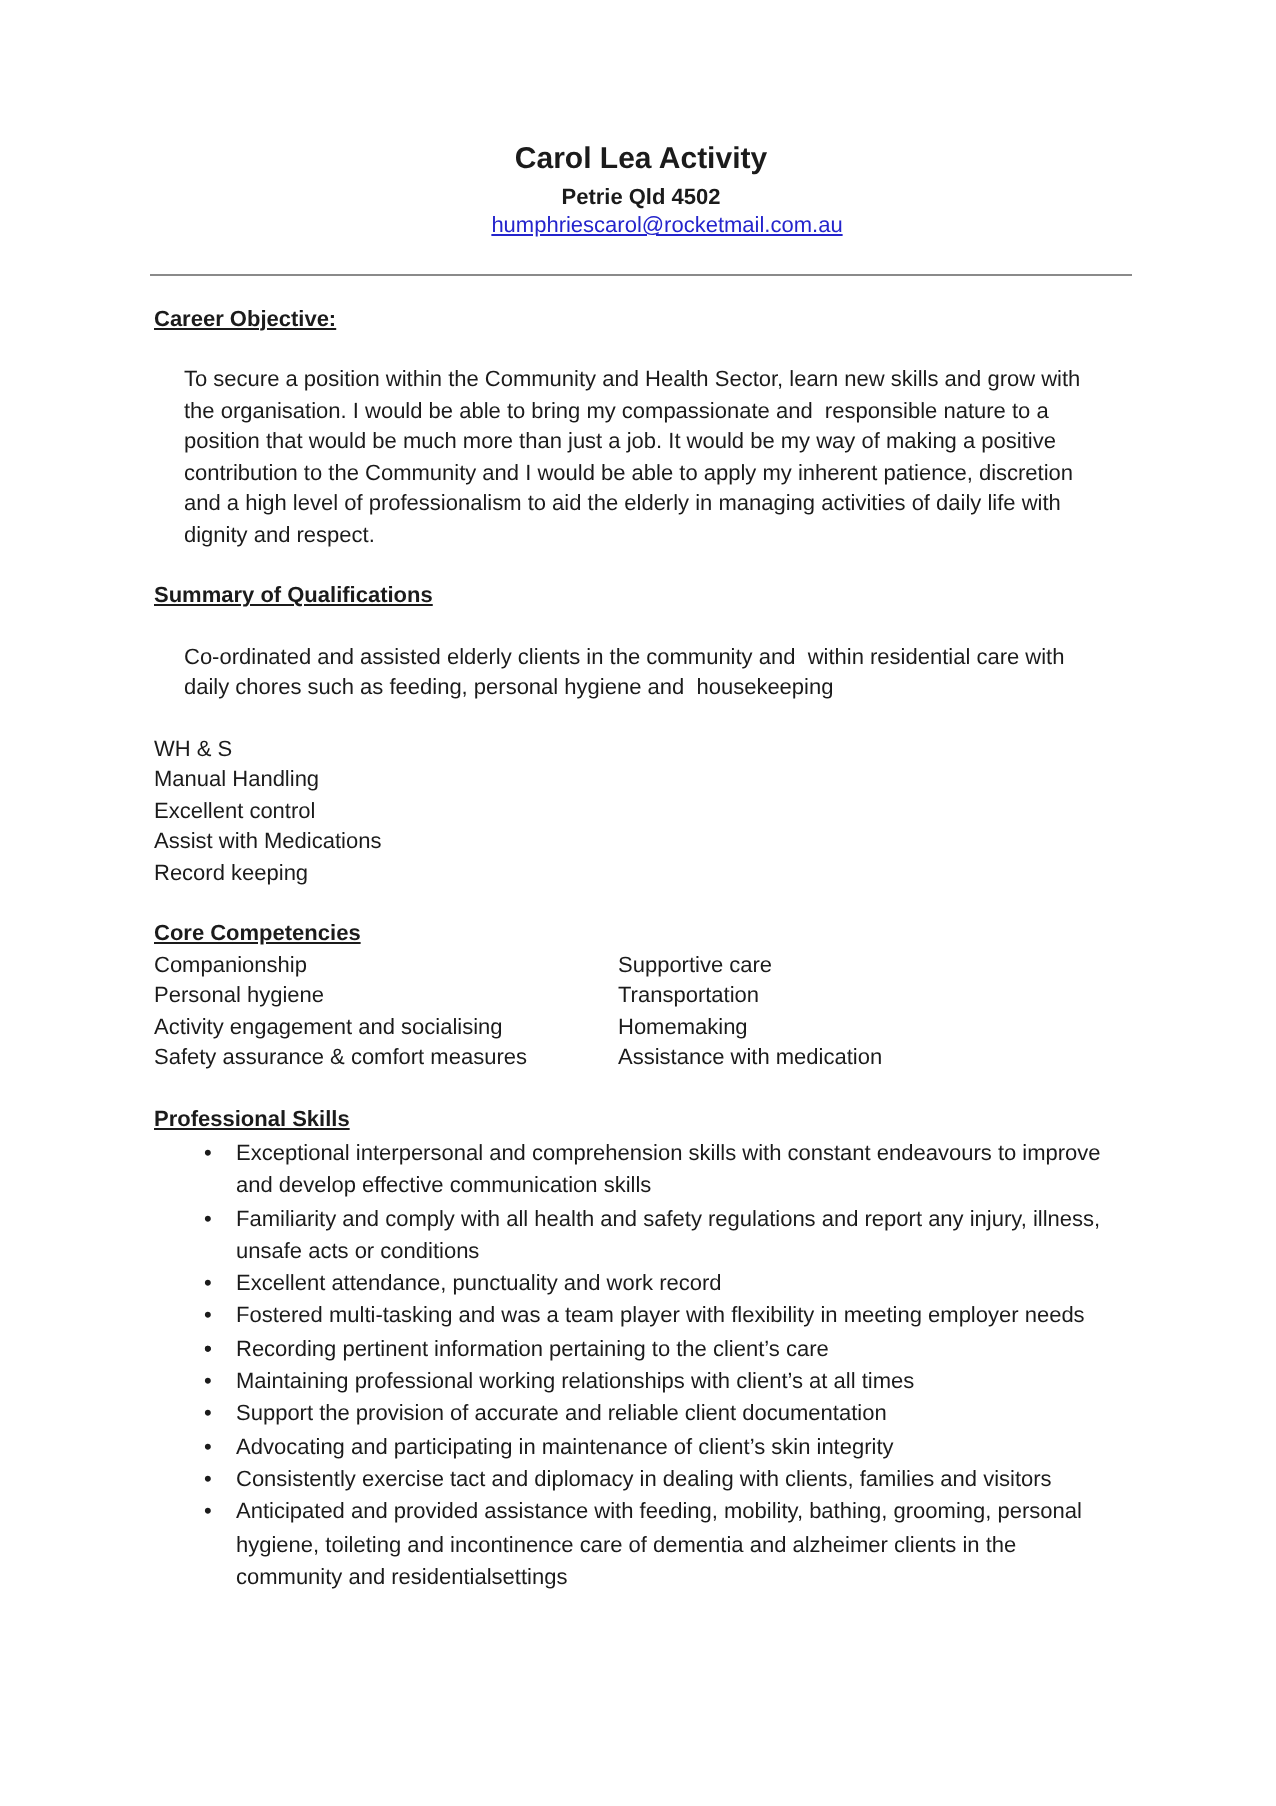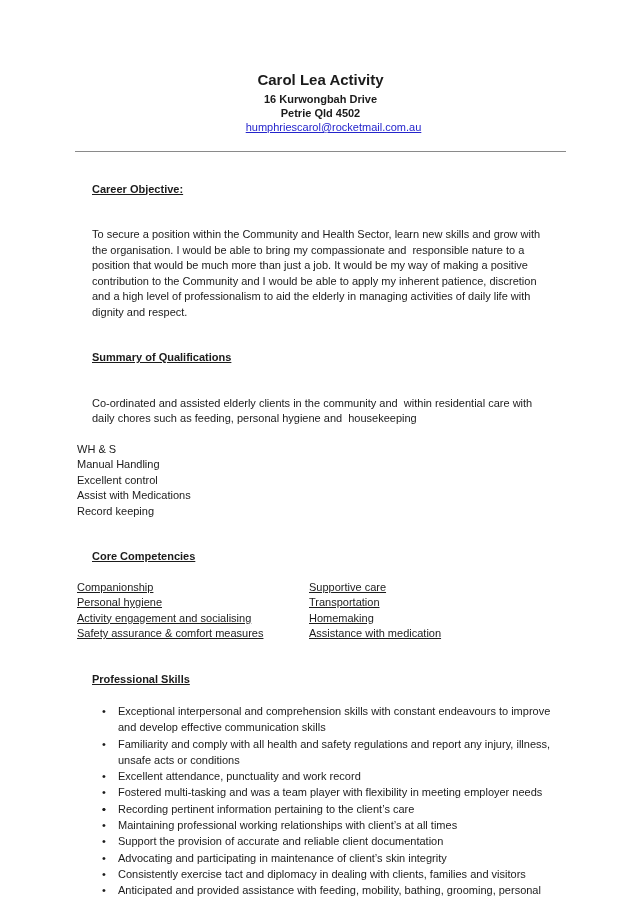--- a/index.html
+++ b/index.html
@@ -45,37 +45,36 @@
     border-top: 1px solid #8a8a8a;
     margin: 15px -2px 0 -2px;
   }
   .section {
     margin-top: 15px;
   }
   .section h2 {
     font-size: 11px;
     font-weight: bold;
     text-decoration: underline;
-    margin: 15px;
+    margin: 0;
     line-height: 15.5px;
     display: inline-block;
   }
   .section p {
     margin: 15px;
     white-space: pre-wrap;
   }
   .plain-list div {
     line-height: 15.5px;
     white-space: pre-wrap;
   }
   .comp-grid {
     display: grid;
     grid-template-columns: 232px 1fr;
     line-height: 15.5px;
-    text-decoration: underline;
   }
   ul.skills {
     list-style: none;
     margin: 1px 0 0 0;
     padding: 0;
     line-height: 16.3px;
   }
   ul.skills li {
     position: relative;
     padding-left: 41px;
@@ -86,21 +85,20 @@
     top: 0;
   }
 </style>
 </head>
 <body>
 
 <div class="page">
 
   <div class="header">
     <h1 class="name">Carol Lea Activity</h1>
-    <div class="addr-line">16 Kurwongbah Drive</div>
     <div class="addr-line">Petrie Qld 4502</div>
     <div class="email"><a href="#">humphriescarol@rocketmail.com.au</a></div>
   </div>
 
   <hr class="divider">
 
   <div class="section">
     <h2>Career Objective: </h2>
     <p>To secure a position within the Community and Health Sector, learn new skills and grow with the organisation. I would be able to bring my compassionate and  responsible nature to a position that would be much more than just a job. It would be my way of making a positive contribution to the Community and I would be able to apply my inherent patience, discretion and a high level of professionalism to aid the elderly in managing activities of daily life with dignity and respect.</p>
   </div>

